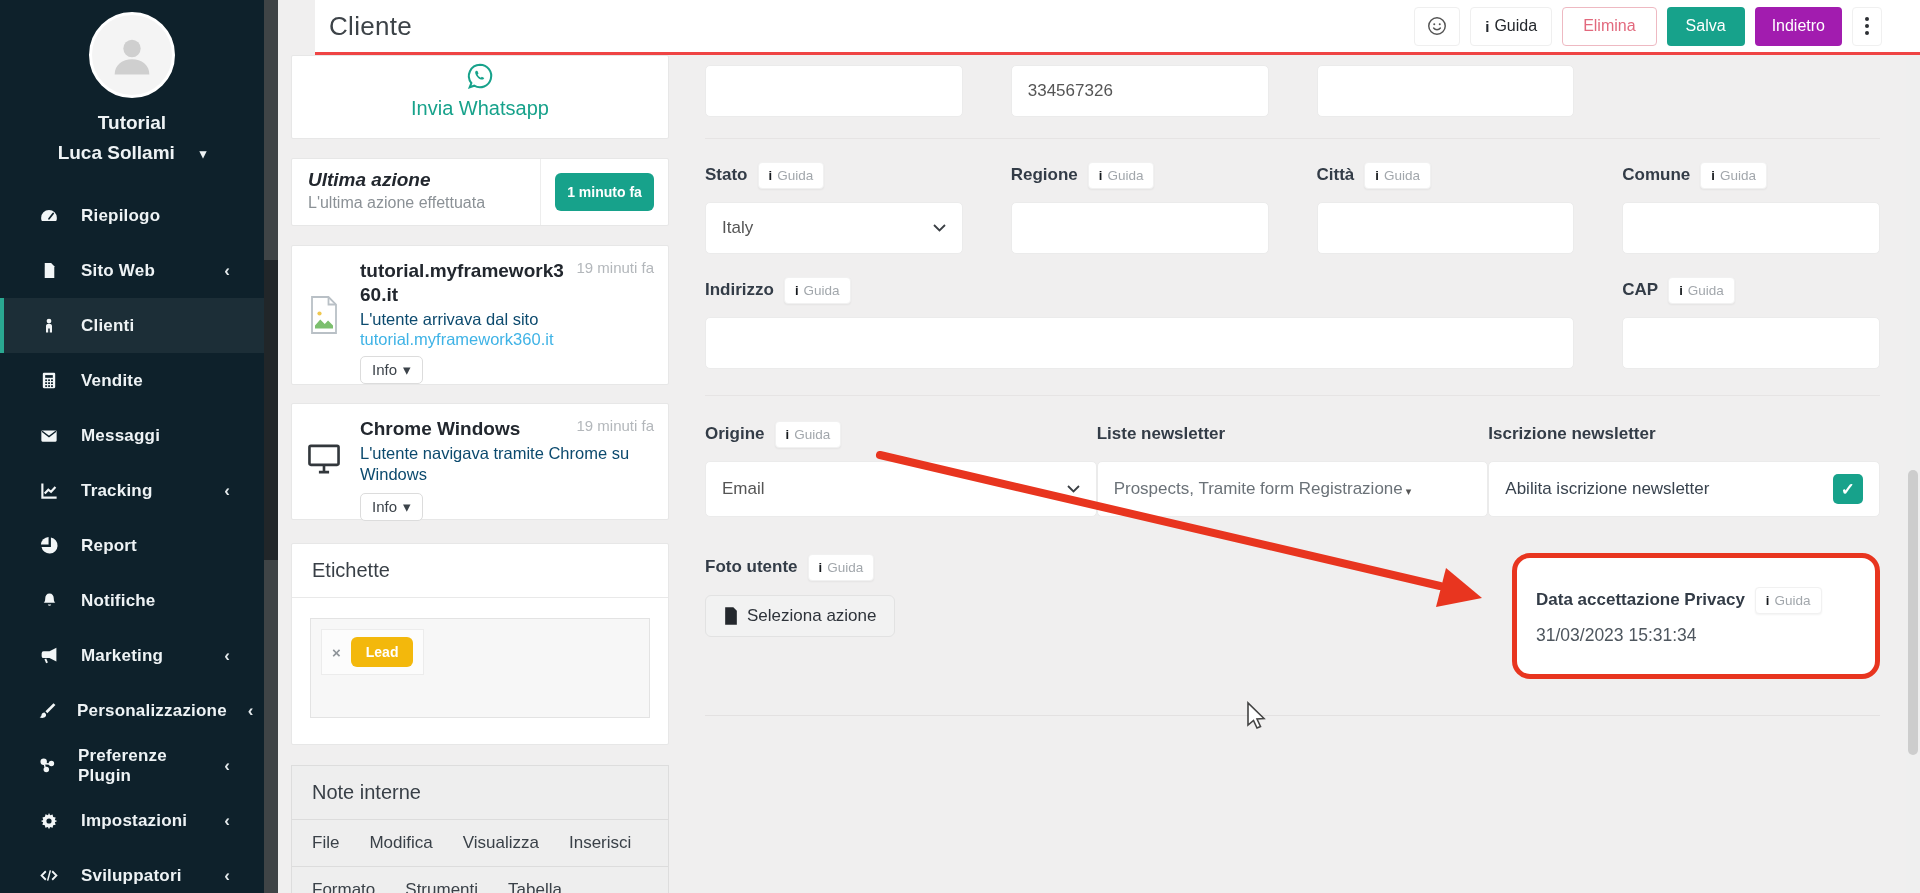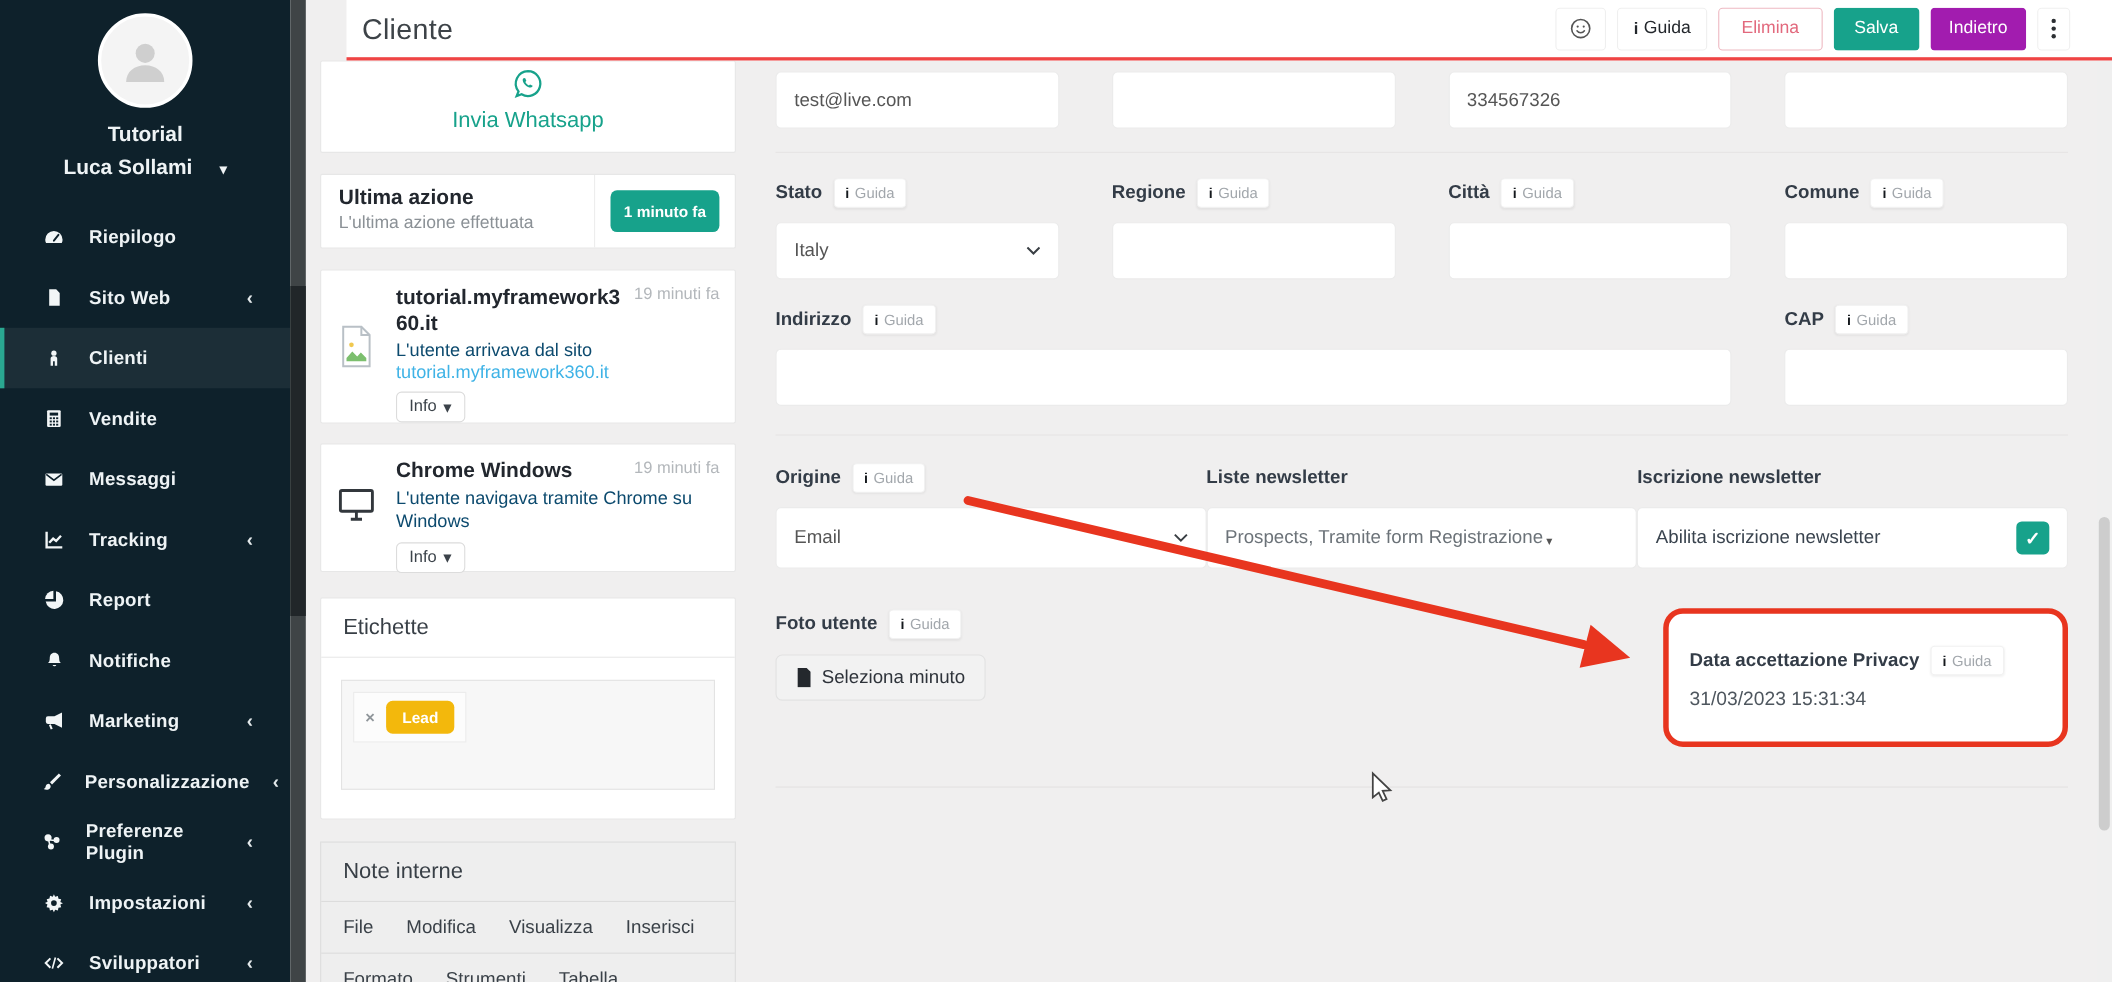--- a/index.html
+++ b/index.html
@@ -43,21 +43,21 @@
   #content { position:absolute; left:278px; top:55px; right:0; bottom:0; background:#f0efef; }
   .hline { position:absolute; left:427px; right:40px; height:1px; background:#e3e1e1; }
 
   
   #midcol { position:absolute; left:13px; top:0; width:378px; }
   .card { background:#fff; border:1px solid #e7e7e7; border-radius:2px; }
   #wa-card { position:absolute; top:0; left:0; right:0; height:84px; text-align:center; padding-top:5px; cursor:pointer; }
   #wa-card .wa-label { color:#17a28b; font-size:20px; margin-top:2px; }
   #la-card { position:absolute; top:103px; left:0; right:0; height:68px; display:flex; }
   .la-left { flex:1; padding:10px 16px; }
-  .la-title { font-size:19px; font-weight:700; color:#22272e; }
+  .la-title { font-size:19px; font-weight:700; color:#22272e;font-style:italic; }
   .la-sub { font-size:16px; color:#8b9196; margin-top:3px; }
   .la-right { width:128px; border-left:1px solid #ededed; display:flex; align-items:center; justify-content:center; }
   .badge-teal { background:#17a28b; color:#fff; font-size:14px; font-weight:700; padding:11px 12px; border-radius:6px; white-space:nowrap; }
   .activity { position:absolute; left:0; right:0; display:flex; padding:13px 14px; gap:14px; }
   #act1 { top:190px; height:140px; }
   #act2 { top:348px; height:117px; }
   .act-icon { width:40px; padding-top:36px; }
   .act-body { flex:1; min-width:0; }
   .act-head { display:flex; }
   .act-title { font-size:19px; font-weight:700; color:#22272e; word-break:break-all; line-height:1.25; }
@@ -384,21 +384,20 @@
       <div class="menubar">
         <span>Formato</span>
         <span>Strumenti</span>
         <span>Tabella</span>
       </div>
     </div>
   </div>
 
   <div id="formcol">
     <div class="sec1 grid4">
-      <input class="inp" readonly="" value="test@live.com" style="">
       <input class="inp" readonly="" style="">
       <input class="inp" readonly="" value="334567326" style="">
       <input class="inp" readonly="" style="">
     </div>
 
     <div class="sec2">
       <div class="grid4">
         <div>
           <div class="lbl-row">
               <span class="lbl">Stato</span>
@@ -513,21 +512,21 @@
               <span class="lbl">Foto utente</span>
             <span class="guida">
                 <b>i</b>
                 <em>Guida</em>
               </span>
             </div>
           <div class="media-btn">
             <svg width="14" height="18" viewBox="0 0 12 15">
                 <path d="M1 0h7l3 3v12H1z" fill="#24282d"></path>
               </svg>
-            <span>Seleziona minuto</span>
+            <span>Seleziona azione</span>
           </div>
         </div>
         <div id="privacy-box">
           <div class="lbl-row" style="margin-bottom:0">
               <span class="lbl">Data accettazione Privacy</span>
             <span class="guida">
                 <b>i</b>
                 <em>Guida</em>
               </span>
             </div>

